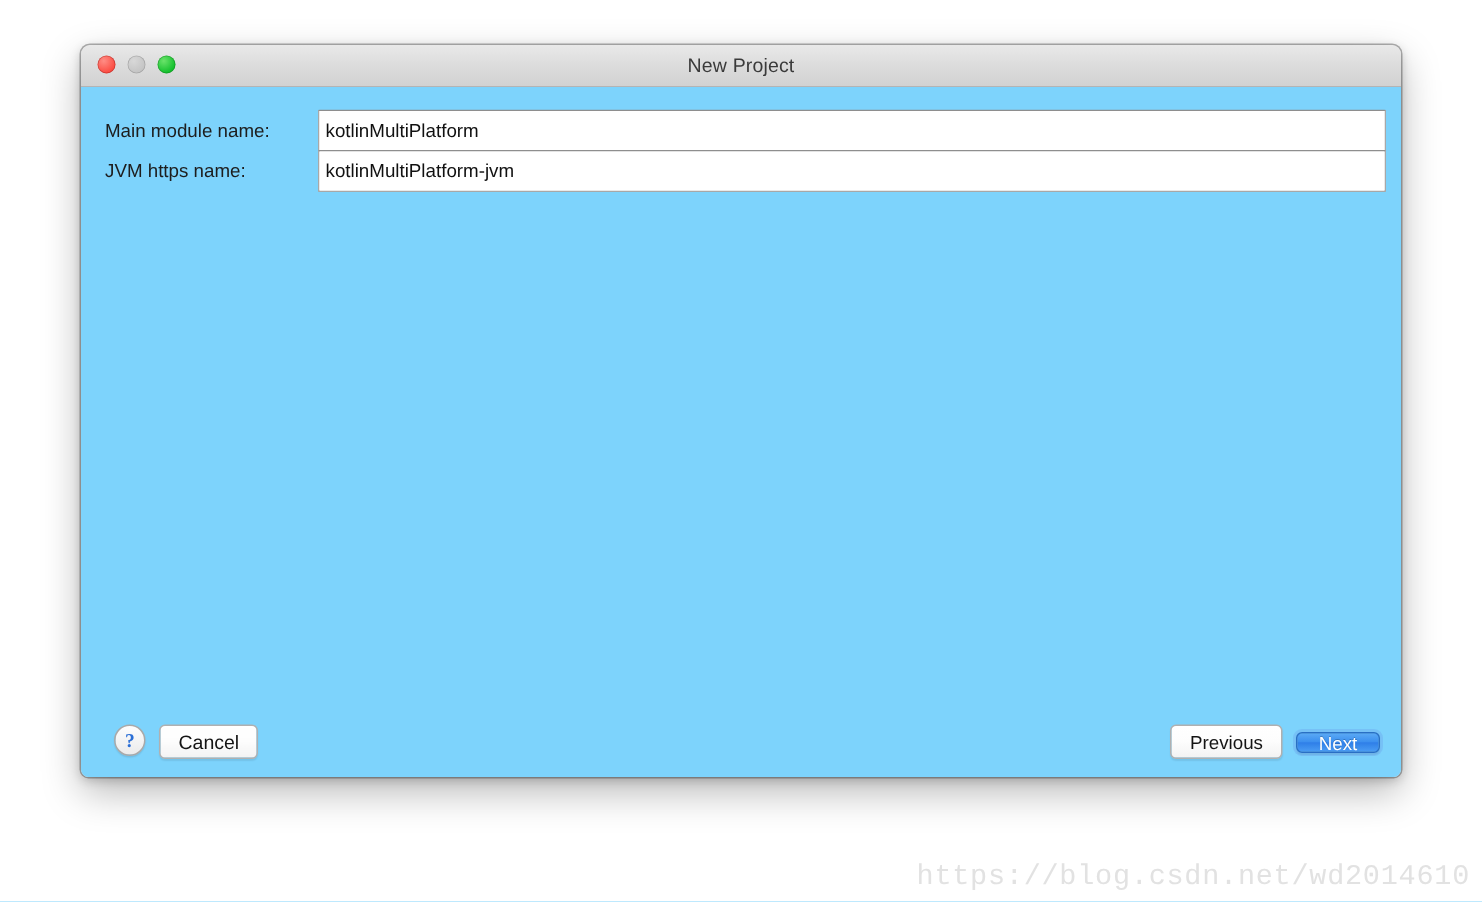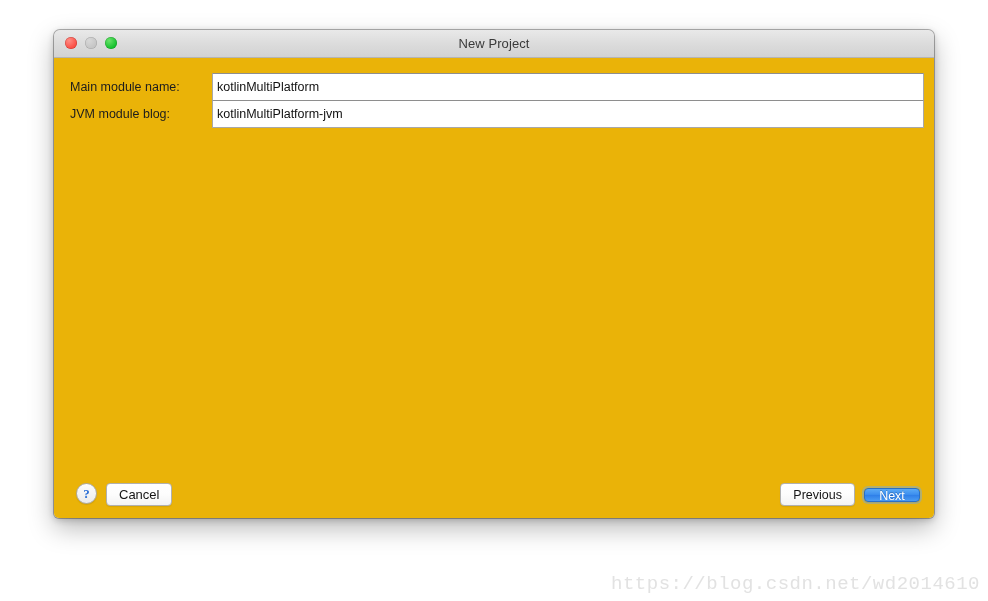--- a/index.html
+++ b/index.html
@@ -76,21 +76,21 @@
     text-align: center;
     font-size: 13px;
     color: #3a3a3a;
     letter-spacing: 0.1px;
     user-select: none;
   }
 
   
   #dialog-body {
     flex: 1 1 auto;
-    background: #eab308;
+    background: #7dd3fc;
     position: relative;
     padding: 7px;
   }
 
   
   #form-area {
     position: absolute;
     left: 0;
     top: 18px;
     right: 0;
@@ -247,21 +247,21 @@
   <div id="dialog-body">
 
     <div id="form-area">
 
       <div class="form-row">
         <label class="form-label">Main module name:</label>
         <input class="form-input" type="text" value="kotlinMultiPlatform" style="">
       </div>
 
       <div class="form-row">
-        <label class="form-label">JVM module blog:</label>
+        <label class="form-label">JVM https name:</label>
         <input class="form-input" type="text" value="kotlinMultiPlatform-jvm" style="">
       </div>
 
 
     </div>
 
     <div id="footer">
 
       <button id="help-button">
         <span class="qmark">?</span>

